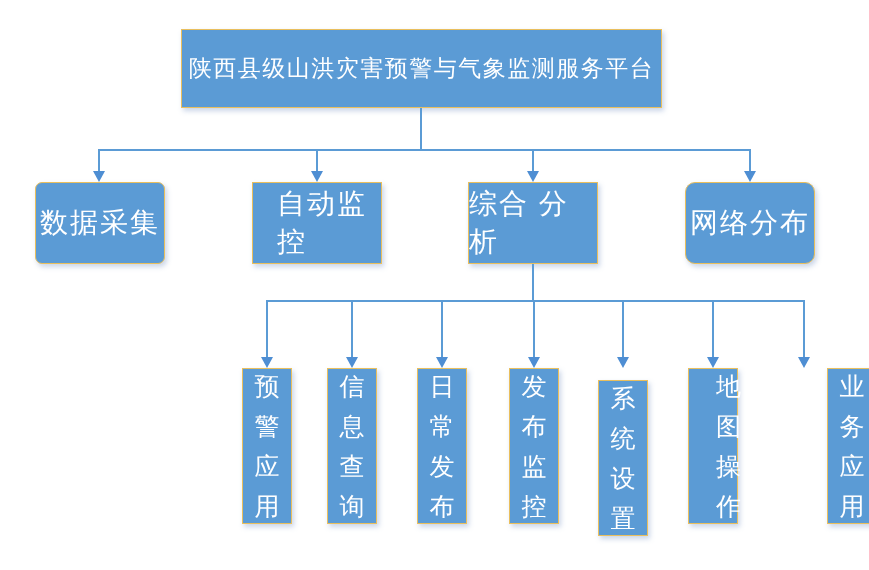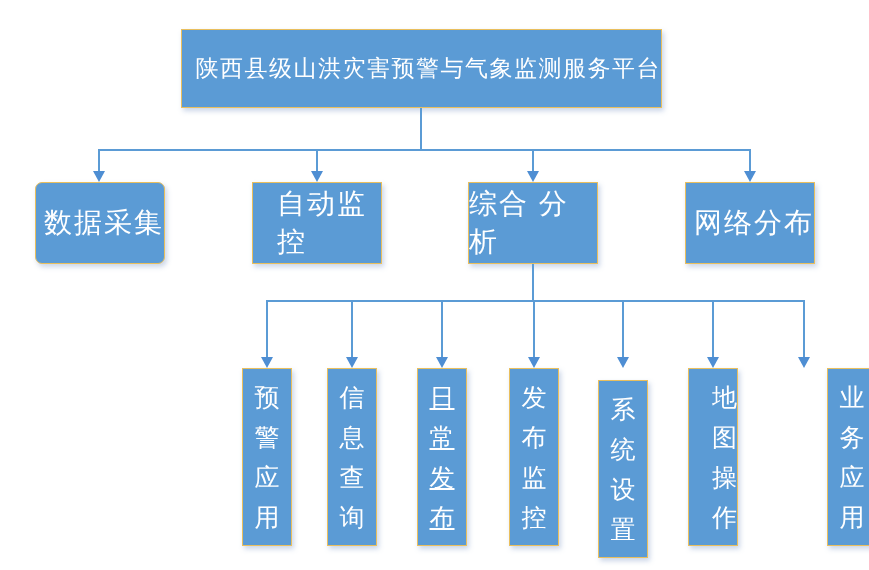--- a/index.html
+++ b/index.html
@@ -8,34 +8,34 @@
 
   
   .node{
     position:absolute;
     box-sizing:border-box;
     background:#5B9BD5;
     border:1px solid #E9BF5E;
     color:#ffffff;
     display:flex;
     align-items:center;
-    justify-content:flex-end;
+    justify-content:center;
     box-shadow:2px 3px 5px rgba(140,165,205,0.45);
   }
   #node-root{left:181px;top:29px;width:481px;height:79px;font-size:23px;letter-spacing:1.5px;}
   .l2{top:182px;width:130px;height:82px;font-size:28px;letter-spacing:2px;}
   #node-l2-0{left:35px;border-radius:7px;}
   #node-l2-1{left:252px;padding-left:24px;}
   #node-l2-2{left:468px;}
-  #node-l2-3{left:685px;}
-  .l3{top:368px;width:50px;height:178px;font-size:25px;}
+  #node-l2-3{left:685px;border-radius:10px;}
+  .l3{top:368px;width:50px;height:156px;font-size:25px;}
   .l3 .vtext{display:block;width:48px;line-height:40px;text-align:center;word-break:break-all;}
   #node-l3-0{left:242px;}
   #node-l3-1{left:327px;}
-  #node-l3-2{left:417px;text-decoration:underline;}
+  #node-l3-2{left:417px;}
   #node-l3-3{left:509px;}
   #node-l3-4{left:598px;margin-top:12px;}
   #node-l3-5{left:688px;padding-left:31px;}
   #node-l3-6{left:779px;margin-left:48px;}
 
   
   .hline,.vline{position:absolute;background:#5B9BD5;}
   .arrow{position:absolute;width:0;height:0;
     border-left:6px solid transparent;border-right:6px solid transparent;
     border-top:11px solid #4E8ED3;}

